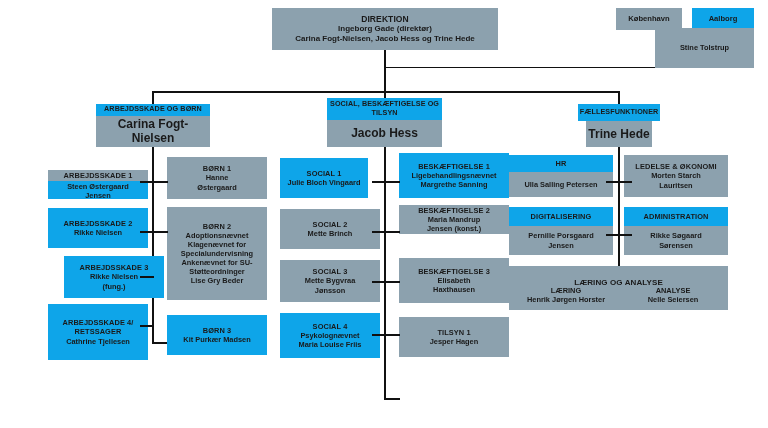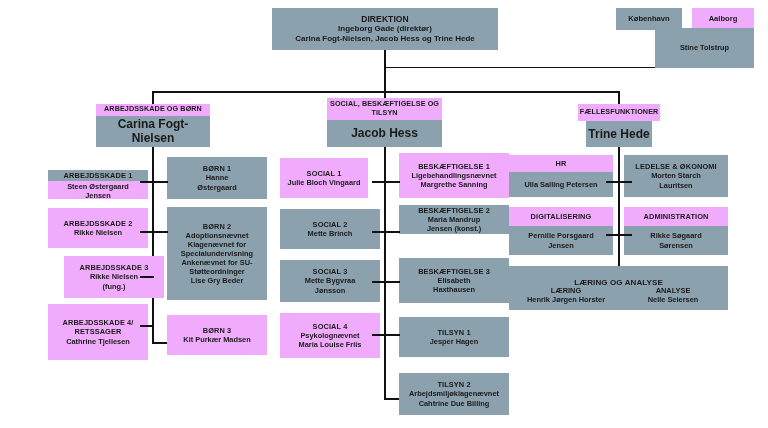--- a/index.html
+++ b/index.html
@@ -26,21 +26,21 @@
     box-sizing: border-box;
     display: flex;
     flex-direction: column;
     align-items: stretch;
     justify-content: center;
     text-align: center;
     line-height: 1.22;
     overflow: hidden;
   }
   .dark  { background: #8ca1ae; }
-  .light { background: #f0abfc; }
+  .light { background: #0ea5e9; }
 
   .ttl {
     font-weight: bold;
     letter-spacing: 0.1px;
   }
   .nm { font-weight: bold; }
 
   
   .band-hd {
     display: flex;
@@ -256,25 +256,20 @@
     <span class="nm f-unit-nm">Haxthausen</span>
   </div>
   <div class="ln" style="left:384px; top:281px; width:16px; height:2px;"></div>
 
   <div class="box dark pad" style="left:399px; top:317px; width:110px; height:40px;">
     <span class="ttl f-unit-ttl">TILSYN 1</span>
     <span class="nm f-unit-nm">Jesper Hagen</span>
   </div>
   <div class="ln" style="left:384px; top:334px; width:16px; height:2px;"></div>
 
-  <div class="box dark pad" style="left:399px; top:373px; width:110px; height:42px;">
-    <span class="ttl f-unit-ttl">TILSYN 2</span>
-    <span class="nm f-unit-nm">Arbejdsmiljøklagenævnet</span>
-    <span class="nm f-unit-nm">Cahtrine Due Billing</span>
-  </div>
 
   <div class="box" style="left:509px; top:155px; width:104px; height:42px;">
     <div class="band-hd light" style="height:17px;">
       <span class="ttl f-unit-ttl">HR</span>
     </div>
     <div class="band-bd dark">
       <span class="nm f-unit-nm">Ulla Salling Petersen</span>
     </div>
   </div>
   <div class="ln" style="left:606px; top:181px; width:14px; height:2px;"></div>

